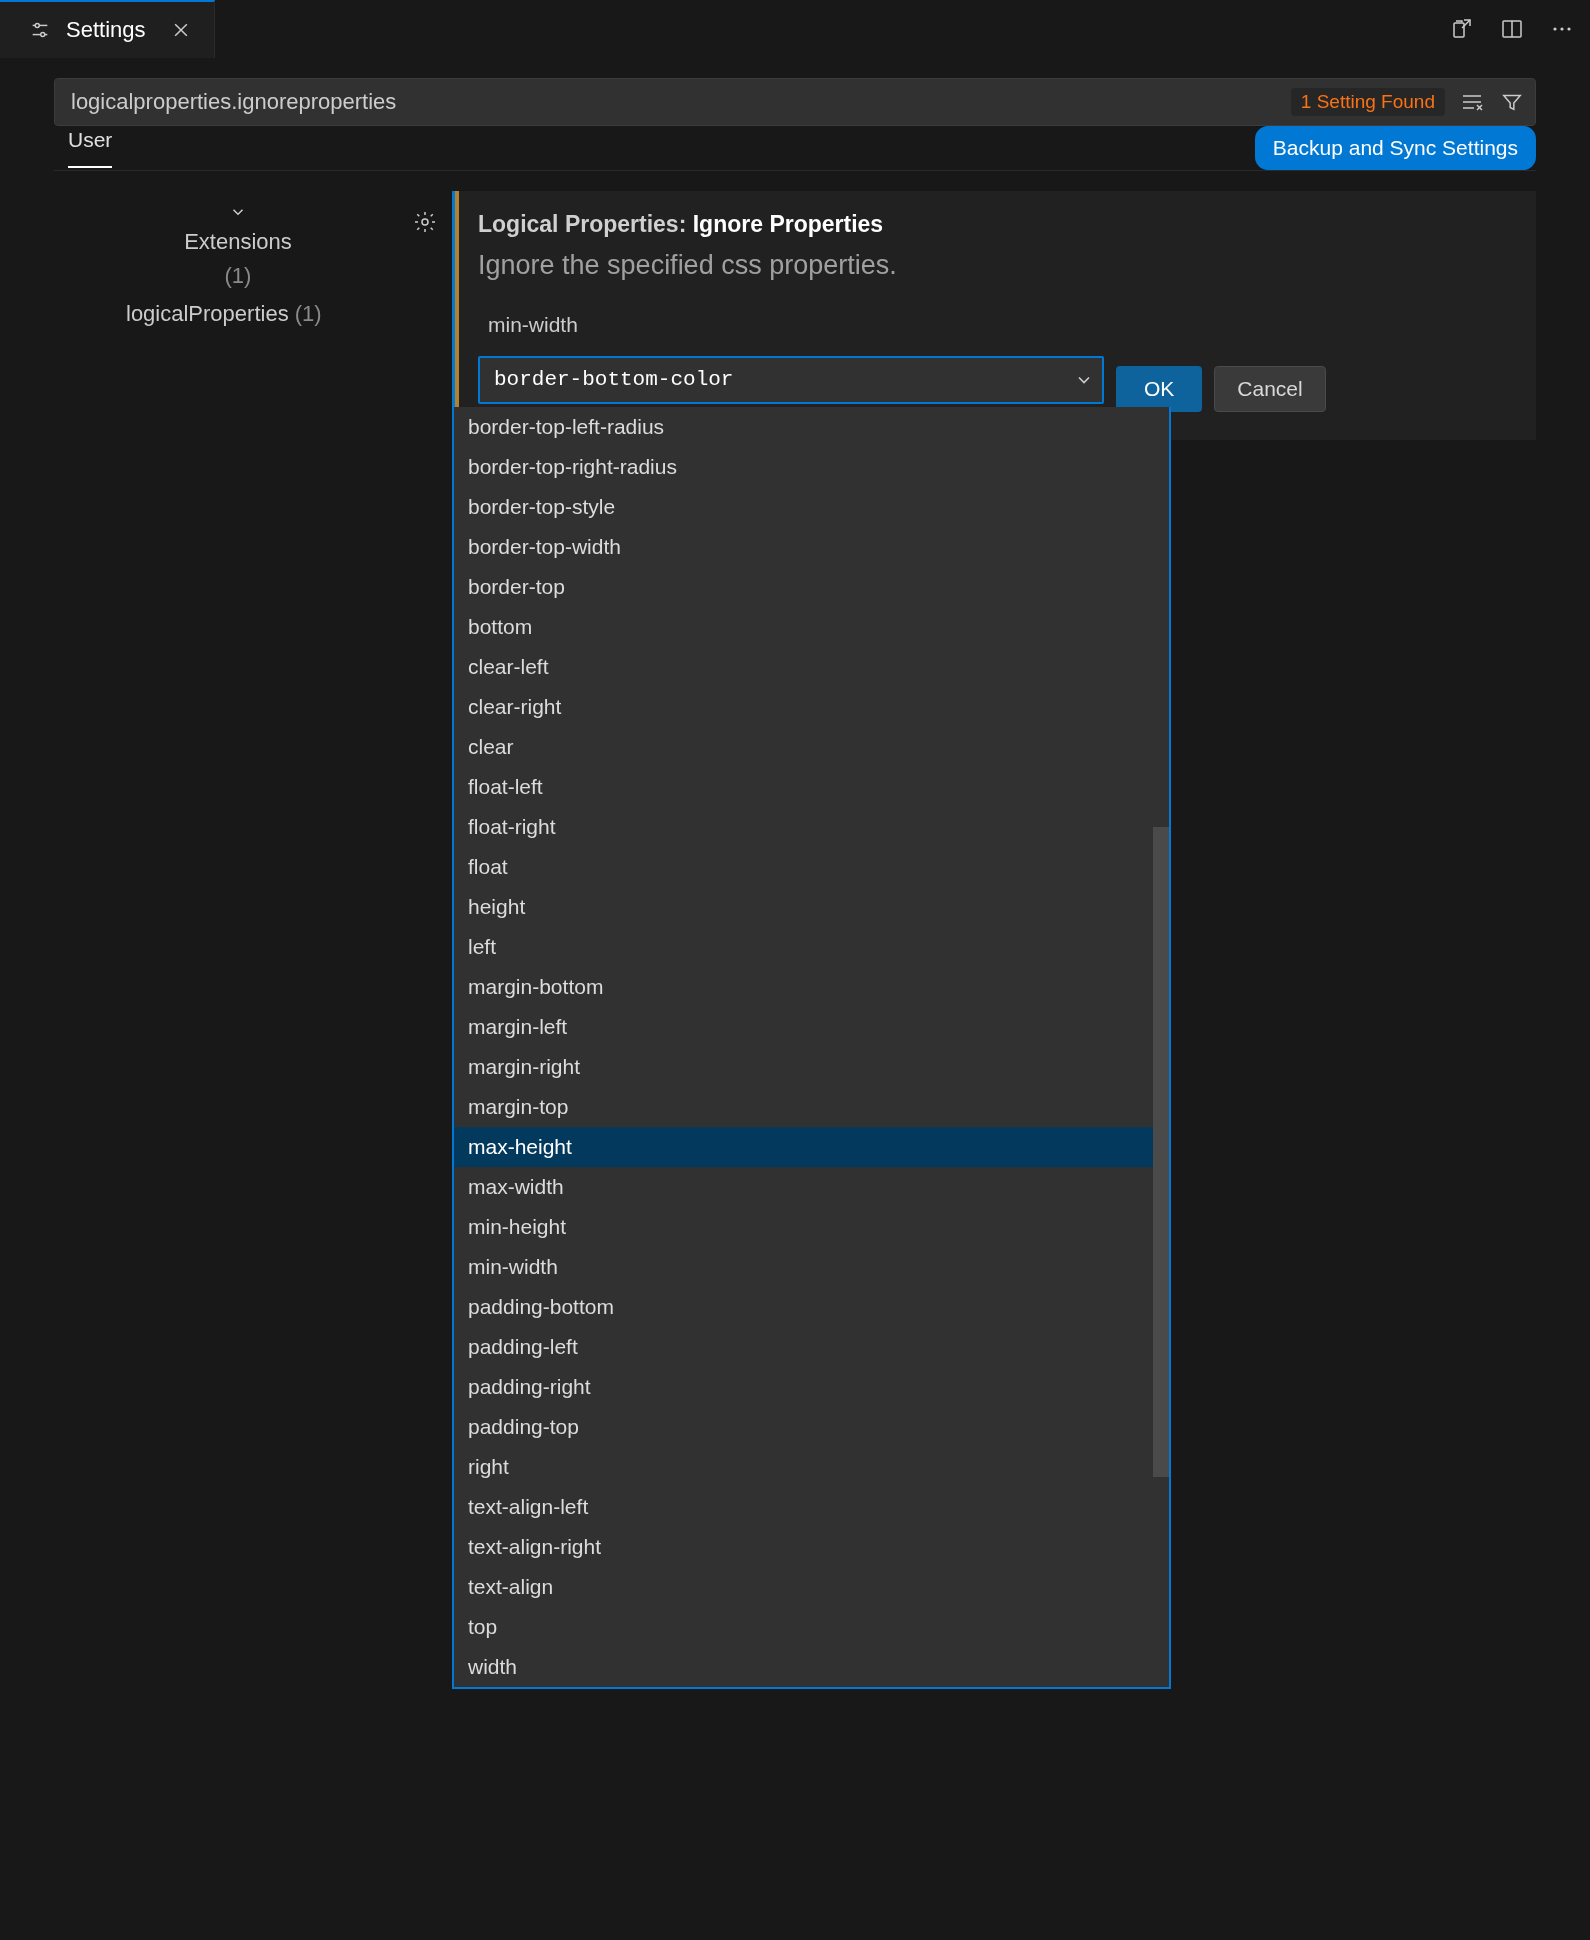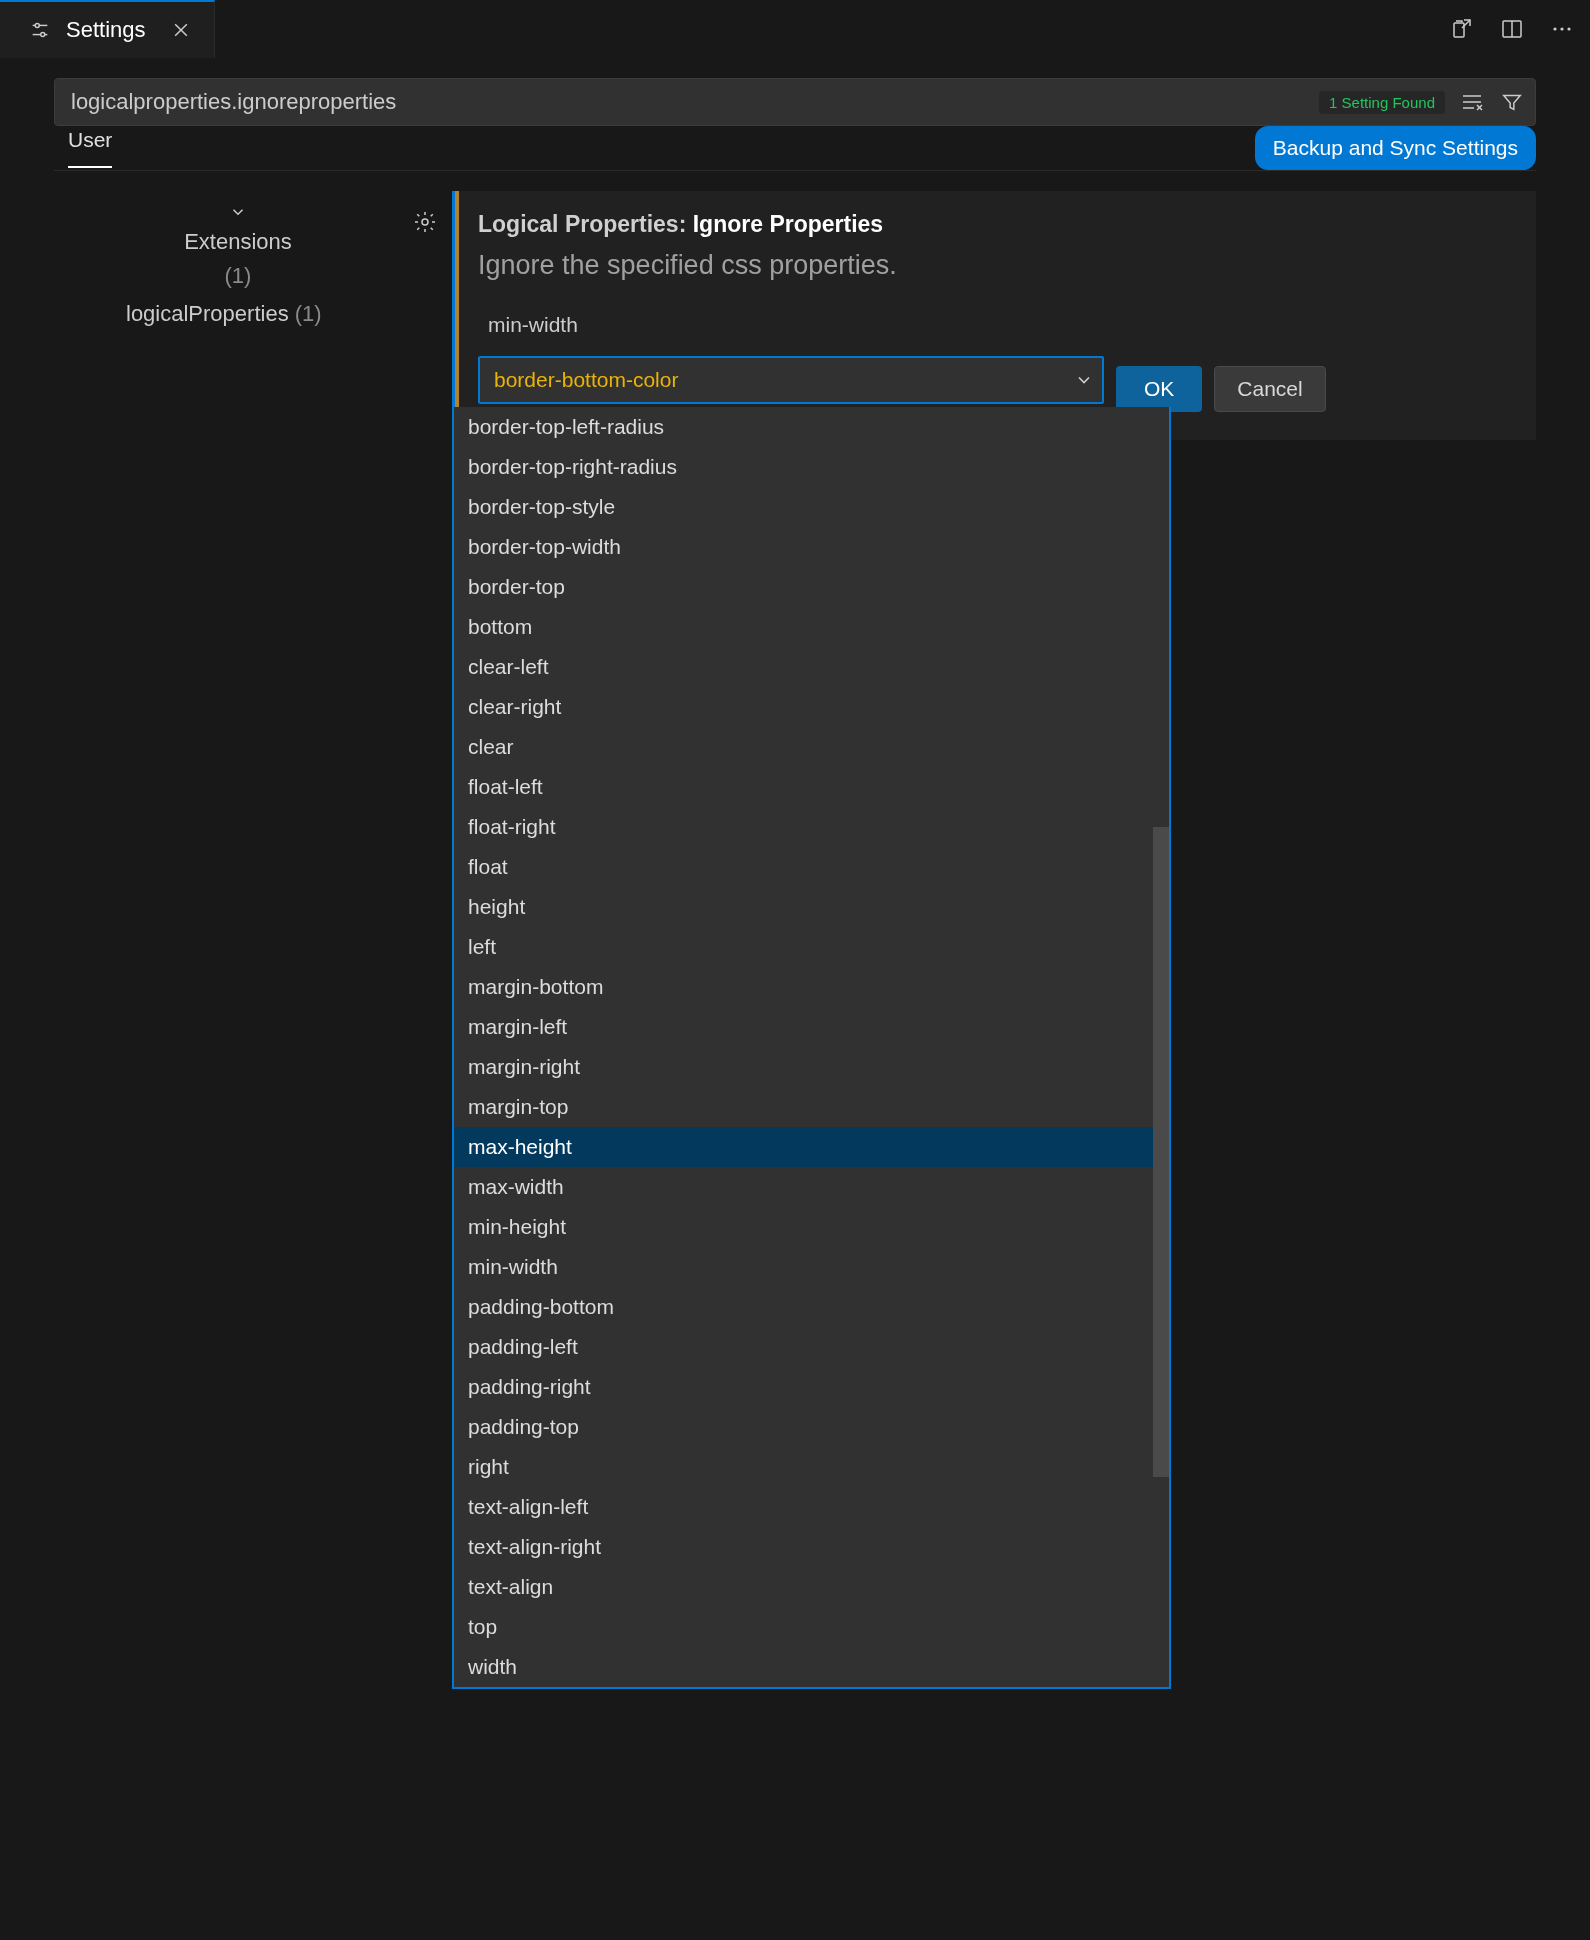--- a/index.html
+++ b/index.html
@@ -90,22 +90,22 @@
     background: transparent;
     border: none;
     outline: none;
     padding: 0 16px;
     font-size: 22px;
     color: #cccccc;
     font-family: inherit;
   }
   .search-badge {
     background: #262626;
-    color: #22c55e;
-    font-size: 15px;
+    color: #f97316;
+    font-size: 19px;
     padding: 3px 10px;
     border-radius: 4px;
     margin-right: 10px;
   }
   .search-icon-btn {
     width: 34px;
     height: 34px;
     display: flex;
     align-items: center;
     justify-content: center;
@@ -261,25 +261,25 @@
   .combo {
     position: relative;
     width: 626px;
   }
   .combo-input {
     width: 100%;
     height: 48px;
     background: #313131;
     border: 2px solid #0078d4;
     border-radius: 2px;
-    color: #eab308;
+    color: #ffffff;
     font-size: 21px;
     padding: 0 44px 0 14px;
     outline: none;
-    font-family: Liberation Sans, sans-serif;
+    font-family: Liberation Mono, monospace;
   }
   .combo-chevron {
     position: absolute;
     right: 10px;
     top: 50%;
     transform: translateY(-50%);
     color: #cccccc;
     pointer-events: none;
   }
   .btn {

